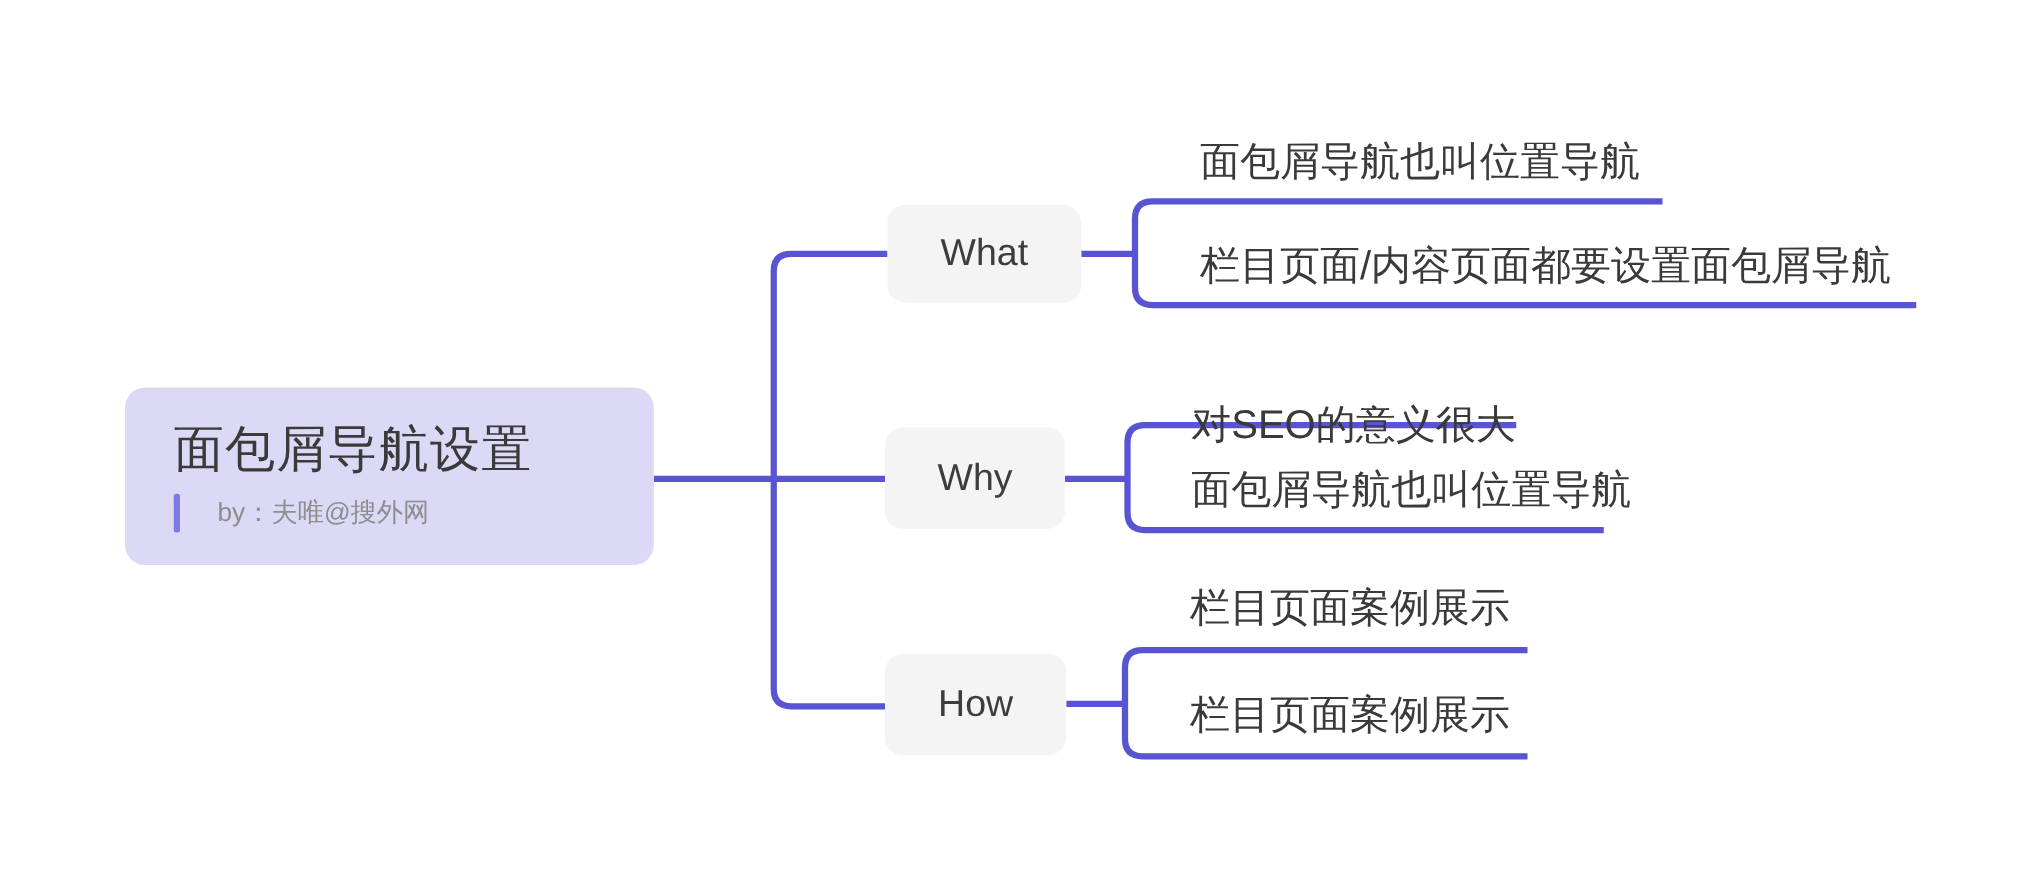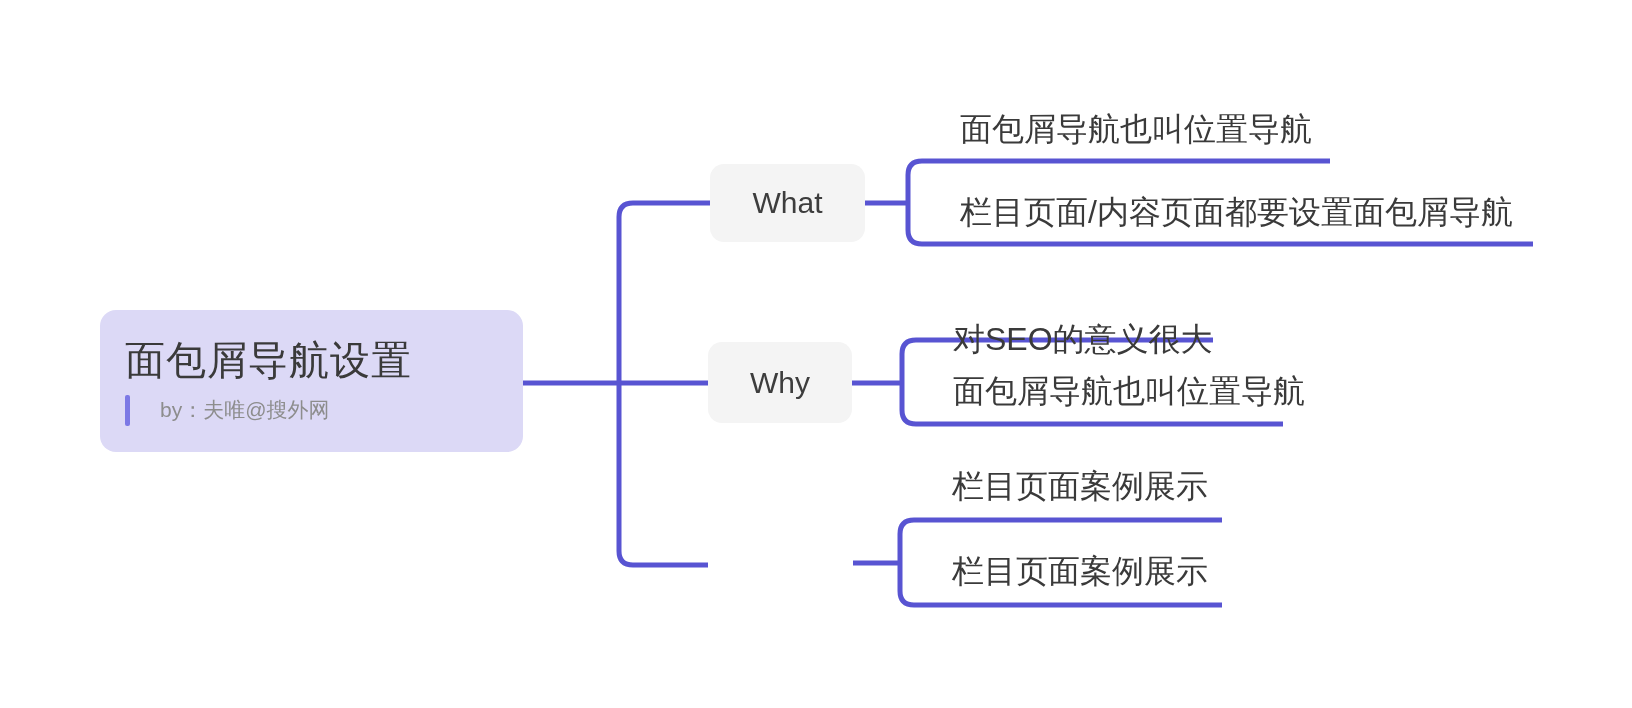--- a/index.html
+++ b/index.html
@@ -36,21 +36,21 @@
   .root-node {
     left: 100px;
     top: 310px;
     width: 423px;
     height: 142px;
     background: #dcd9f6;
     border-radius: 16px;
     display: flex;
     flex-direction: column;
     justify-content: center;
-    padding-left: 25px;
+    padding-left: 39px;
   }
   .root-title {
     font-size: 40px;
     line-height: 46px;
     color: #3a3a3a;
     letter-spacing: 1px;
     white-space: nowrap;
   }
   .root-byline {
     margin-top: 12px;
@@ -122,20 +122,21 @@
   <div class="node root-node">
     <div class="root-title">面包屑导航设置</div>
     <div class="root-byline">
       <span class="byline-bar"></span>
       <span class="byline-text">by：夫唯@搜外网</span>
     </div>
   </div>
 
   <div class="node branch-node branch-what">What</div>
   <div class="node branch-node branch-why">Why</div>
+  <div class="node branch-node branch-how">How</div>
 
   <div class="leaf-label leaf-what-0">面包屑导航也叫位置导航</div>
   <div class="leaf-label leaf-what-1">栏目页面/内容页面都要设置面包屑导航</div>
   <div class="leaf-label leaf-why-0">对SEO的意义很大</div>
   <div class="leaf-label leaf-why-1">面包屑导航也叫位置导航</div>
   <div class="leaf-label leaf-how-0">栏目页面案例展示</div>
   <div class="leaf-label leaf-how-1">栏目页面案例展示</div>
 
 </div>
 

